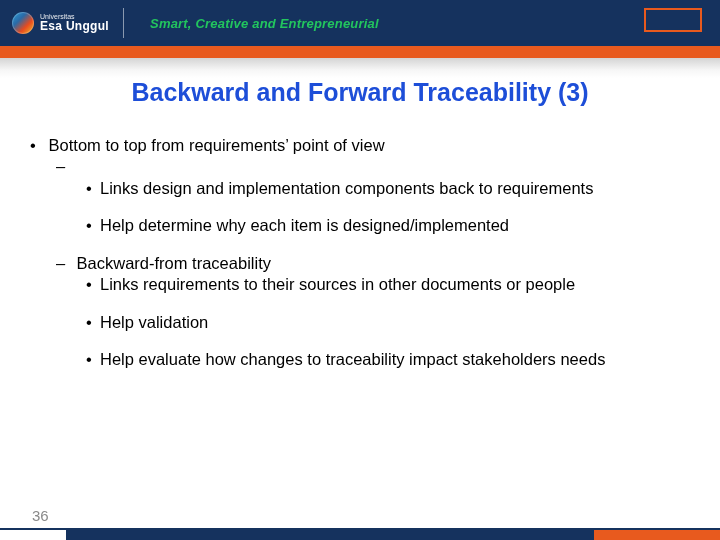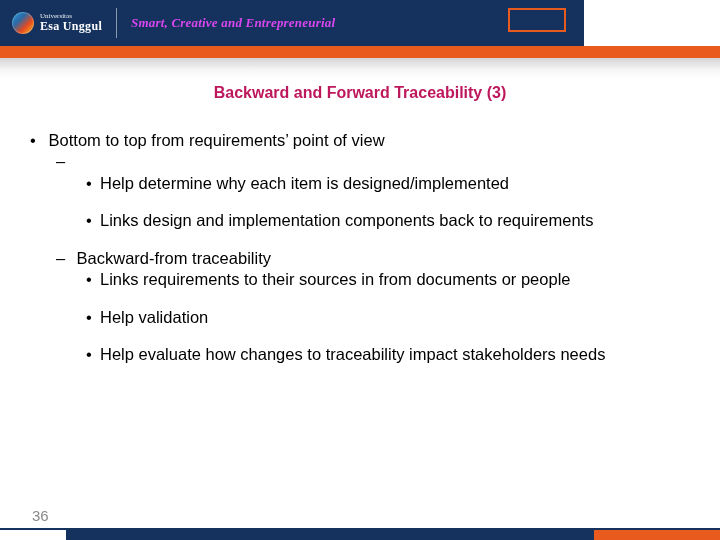--- a/index.html
+++ b/index.html
@@ -8,26 +8,25 @@
     width: 720px;
     height: 540px;
     font-family: Arial, Helvetica, sans-serif;
     background: #ffffff;
     overflow: hidden;
     position: relative;
   }
   
   .header {
     position: relative;
-    width: 584px;
+    width: 720px;
     height: 46px;
     background: #15325e;
     display: flex;
     align-items: center;
-    font-family: Liberation Serif, serif;
   }
   .logo {
     position: relative;
     height: 100%;
     display: flex;
     align-items: center;
     padding-left: 12px;
     padding-right: 14px;
   }
   .logo-mark {
@@ -52,25 +51,25 @@
     font-size: 12px;
     letter-spacing: 0.3px;
   }
   .logo-divider {
     width: 1px;
     height: 30px;
     background: rgba(255,255,255,0.5);
     margin-left: 14px;
   }
   .tagline {
-    color: #d946ef;
+    color: #22c55e;
     font-size: 13px;
     font-style: italic;
     font-weight: 600;
-    margin-left: 0;
+    margin-left: 12px;
     letter-spacing: 0.2px;
   }
   .header-orange-box {
     position: absolute;
     right: 18px;
     top: 8px;
     width: 58px;
     height: 24px;
     border: 2px solid #e85a1e;
     box-sizing: border-box;
@@ -82,24 +81,23 @@
   }
   .sub-shadow {
     width: 720px;
     height: 20px;
     background: linear-gradient(to bottom, #d4d4d4 0%, #f6f6f6 60%, #ffffff 100%);
   }
 
   
   .title {
     text-align: center;
-    font-size: 16px;
+    font-size: 25px;
     font-weight: bold;
-    color: #be185d;
-    margin-top: 6px;
+    color: #1d4ed8;
     margin-bottom: 28px;
   }
 
   
   .content {
     font-size: 16.5px;
     color: #000000;
     line-height: 1.3;
     padding: 0 24px;
   }
@@ -191,28 +189,28 @@
 
 <div class="title">Backward and Forward Traceability (3)</div>
 
 <div class="content">
   <ul class="level1">
     <li>
       <span>Bottom to top from requirements’ point of view</span>
       <ul class="level2">
         <li>
           <ul class="level3">
+            <li><span>Links design and implementation components back to requirements</span></li>
             <li><span>Help determine why each item is designed/implemented</span></li>
-            <li><span>Links design and implementation components back to requirements</span></li>
           </ul>
         </li>
         <li>
           <span>Backward-from traceability</span>
           <ul class="level3">
-            <li><span>Links requirements to their sources in from documents or people</span></li>
+            <li><span>Links requirements to their sources in other documents or people</span></li>
             <li><span>Help validation</span></li>
             <li><span>Help evaluate how changes to traceability impact stakeholders needs</span></li>
           </ul>
         </li>
       </ul>
     </li>
   </ul>
 </div>
 
 <div class="page-number">36</div>

